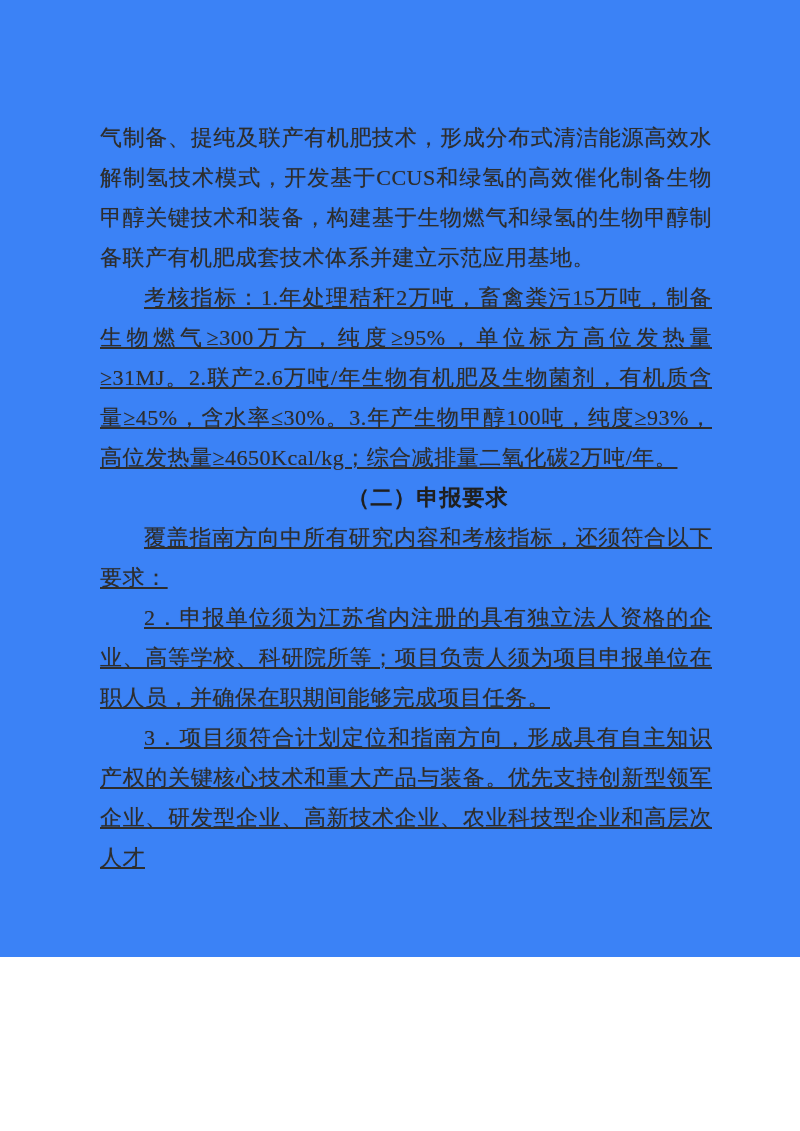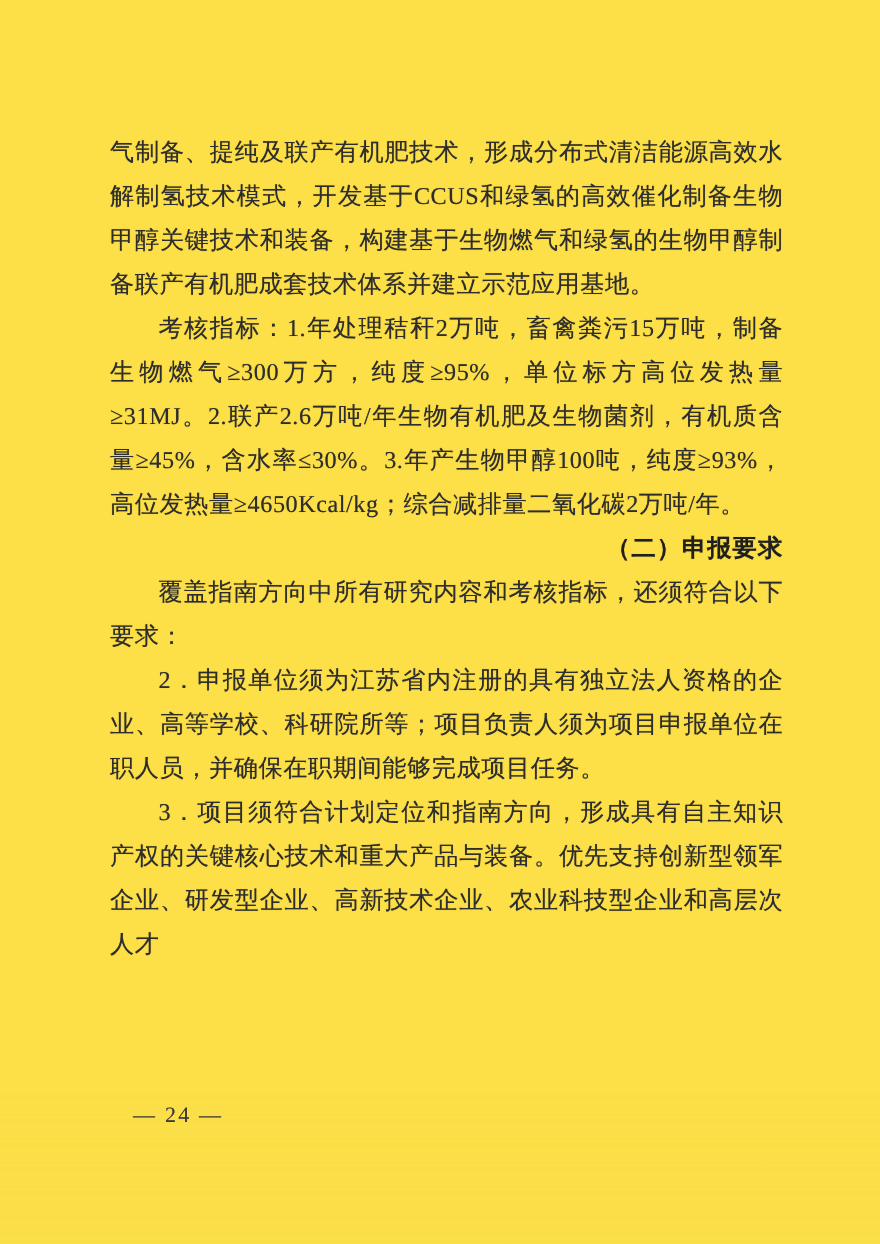--- a/index.html
+++ b/index.html
@@ -3,22 +3,22 @@
 <meta charset="utf-8">
 <style>
   html, body {
     margin: 0;
     padding: 0;
     background: #ffffff;
   }
   .page {
     position: relative;
     width: 800px;
-    height: 1131px;
-    background: #fde047;
+    height: 957px;
+    background: #3b82f6;
     overflow: hidden;
     font-family: "Liberation Serif", "DejaVu Serif", serif;
   }
   .content {
     position: absolute;
     left: 100px;
     top: 118px;
     width: 612px;
     font-size: 22px;
     line-height: 40px;
@@ -27,32 +27,33 @@
     text-justify: inter-character;
     letter-spacing: 0.5px;
     text-shadow: 0 0 0.7px rgba(45,45,45,0.55);
   }
   .content p, .content h2 {
     margin: 0;
     padding: 0;
   }
   .para-indent {
     text-indent: 2em;
+    text-decoration: underline;
   }
   .para-flush {
     text-indent: 0;
   }
   .section-heading {
     font-family: "Liberation Sans", "DejaVu Sans", sans-serif;
     font-weight: 700;
     font-size: 22px;
     line-height: 40px;
     color: #1f1f1f;
     text-indent: 2em;
-    text-align: right;
+    text-align: center;
     letter-spacing: 1px;
   }
   .page-number {
     position: absolute;
     left: 121px;
     top: 1000px;
     font-size: 20px;
     line-height: 28px;
     color: #3a3a3a;
     font-family: "Liberation Serif", "DejaVu Serif", serif;

